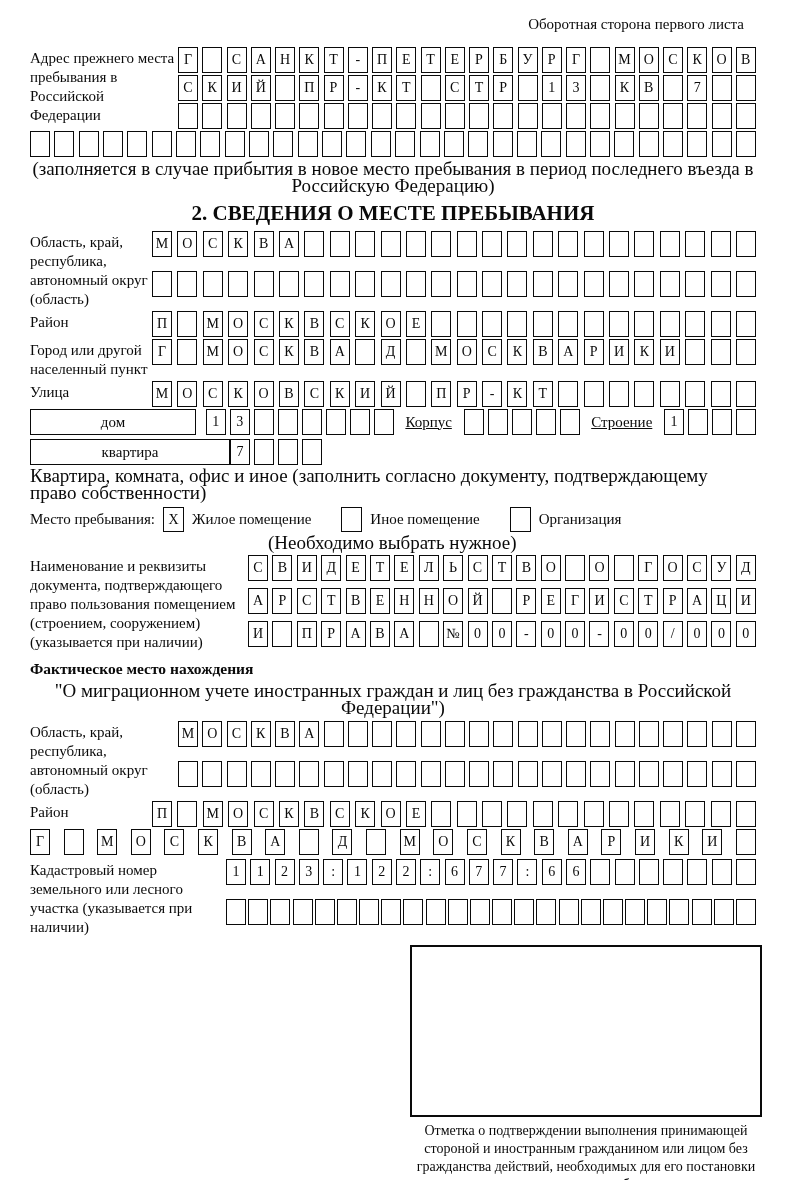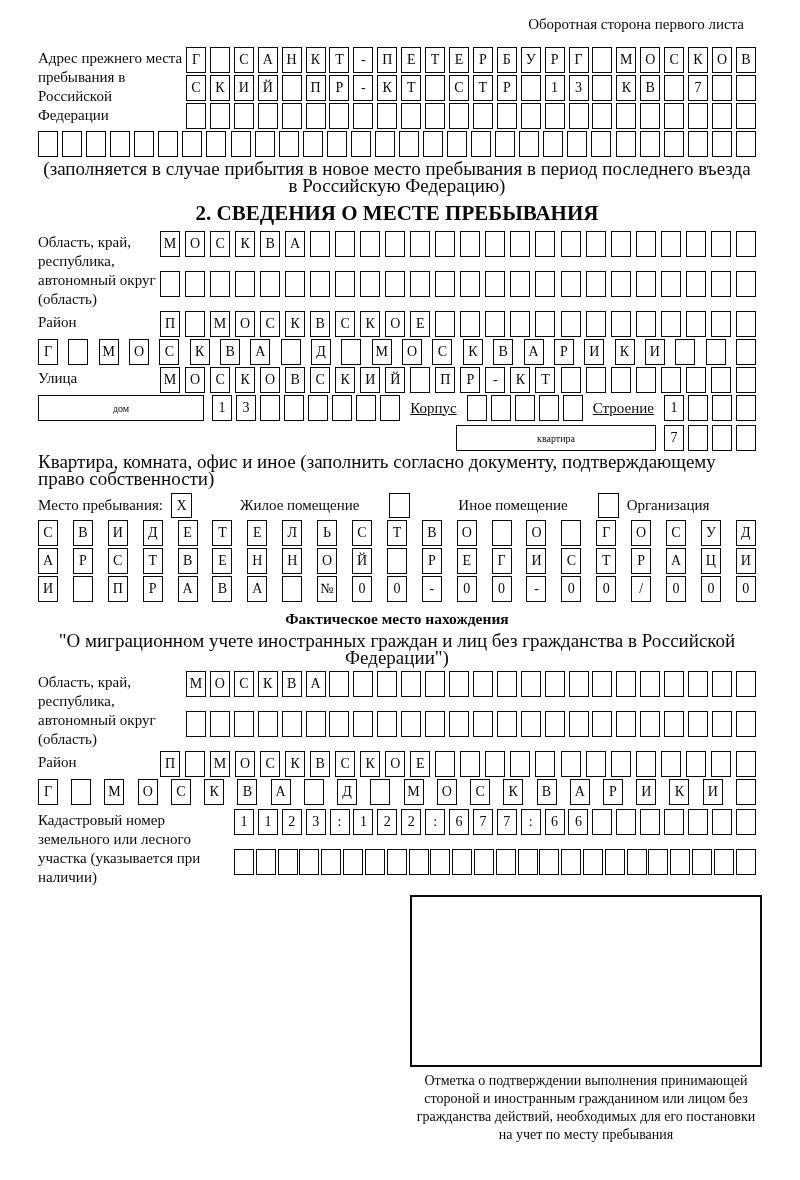--- a/index.html
+++ b/index.html
@@ -1,47 +1,47 @@
 <!DOCTYPE html>
 <html><head>
 <meta charset="utf-8">
 <style>
   * { margin:0; padding:0; box-sizing:border-box; }
   html,body { width:800px; height:1180px; background:#ffffff; color:#0a0a0a;
     font-family:"Liberation Serif", serif; font-size:15px; overflow:hidden; }
-  .page { width:800px; height:1008px; padding:16px 44px 0 38px;border-radius:16px; }
+  .page { width:800px; height:1008px; padding:16px 44px 0 30px;border-radius:16px; }
 
   .hnote { text-align:right; margin-right:12px; font-size:15px; margin-bottom:14px; }
 
   .frow { display:flex; margin-bottom:2px; }
   .label { font-size:15px; line-height:19px; flex:0 0 auto; padding-top:2px; }
   .w148 { width:148px; } .w122 { width:122px; } .w196 { width:196px; } .w218 { width:218px; }
   .gcol { flex:1; display:flex; flex-direction:column; gap:2px; }
 
   .grid { display:flex; justify-content:space-between; flex:1; }
   .grid.gap { flex:0 0 auto; justify-content:flex-start; gap:4px; }
   .cell { flex:0 0 20px; width:20px; height:26px; border:1.7px solid #0a0a0a;
     display:inline-flex; align-items:center; justify-content:center;
     font-size:14px; line-height:1; }
 
   .caption { font-size:19px; line-height:17px; }
   .center { text-align:center; }
   .sect-title { text-align:center; font-weight:bold; font-size:21px; margin:7px 0 5px; }
-  .sub-title { text-align:center; font-weight:bold; font-size:15.5px; margin:8px 0 4px; }
+  .sub-title { text-align:left; font-weight:bold; font-size:15.5px; margin:8px 0 4px; }
 
   .widebox { height:26px; border:1.7px solid #0a0a0a; display:flex;
-    align-items:center; justify-content:center; font-size:10px; }
+    align-items:center; justify-content:center; font-size:15px; }
   .dom-box { width:166px; } .kv-box { width:200px; }
   .domrow { display:flex; justify-content:space-between; align-items:center; margin-bottom:2px; }
   .inline-label { font-size:15px; padding:0 2px;text-decoration:underline; }
 
   .resrow { display:flex; align-items:center; margin:6px 0 2px; }
   .cbox { width:21px; height:25px; border:1.7px solid #0a0a0a; display:inline-flex;
     align-items:center; justify-content:center; font-size:14px; margin:0 8px 0 8px; }
-  .optlabel { margin-right:22px;margin-left:40px; }
+  .optlabel { margin-right:22px; }
   .resnote { margin-left:238px; margin-bottom:4px; }
 
   .stampwrap { width:352px; margin-left:auto; margin-right:-6px; margin-top:8px; }
   .stampbox { width:352px; height:172px; border:2px solid #0a0a0a; background:#fff; }
   .stampcap { text-align:center; font-size:14px; line-height:18px; margin-top:5px; }
   .mt4 { margin-top:4px;justify-content:space-between; }
 </style>
 </head>
 <body>
 
@@ -250,20 +250,21 @@
         <span class="cell"></span>
         <span class="cell"></span>
         <span class="cell"></span>
         <span class="cell"></span>
         <span class="cell"></span>
         <span class="cell"></span>
       </div>
   </div>
 
   <div class="frow">
+    <div class="label w122">Город или другой населенный пункт</div>
     <div class="grid">
         <span class="cell">Г</span>
         <span class="cell"></span>
         <span class="cell">М</span>
         <span class="cell">О</span>
         <span class="cell">С</span>
         <span class="cell">К</span>
         <span class="cell">В</span>
         <span class="cell">А</span>
         <span class="cell"></span>
@@ -337,42 +338,44 @@
       </div>
     <div class="inline-label">Строение</div>
     <div class="grid gap">
         <span class="cell">1</span>
         <span class="cell"></span>
         <span class="cell"></span>
         <span class="cell"></span>
       </div>
   </div>
 
-  <div class="domrow mt4" style="justify-content:flex-end; gap:8px;">
+  <div class="domrow mt4" style="justify-content:flex-start; ">
     <div class="widebox kv-box">квартира</div>
     <div class="grid gap">
         <span class="cell">7</span>
         <span class="cell"></span>
         <span class="cell"></span>
         <span class="cell"></span>
       </div>
   </div>
   <div class="caption">Квартира, комната, офис и иное (заполнить согласно документу, подтверждающему право собственности)</div>
 
   <div class="resrow">
     <span>Место пребывания:</span>
     <span class="cbox">X</span>
     <span class="optlabel">Жилое помещение</span>
     <span class="cbox"></span>
     <span class="optlabel">Иное помещение</span>
     <span class="cbox"></span>
     <span>Организация</span>
   </div>
-
-  <div class="frow">
+  <div class="caption resnote">(Необходимо выбрать нужное)</div>
+
+  <div class="frow">
+    <div class="label w218">Наименование и реквизиты документа, подтверждающего право пользования помещением (строением, сооружением) (указывается при наличии)</div>
     <div class="gcol">
       <div class="grid">
           <span class="cell">С</span>
           <span class="cell">В</span>
           <span class="cell">И</span>
           <span class="cell">Д</span>
           <span class="cell">Е</span>
           <span class="cell">Т</span>
           <span class="cell">Е</span>
           <span class="cell">Л</span>

